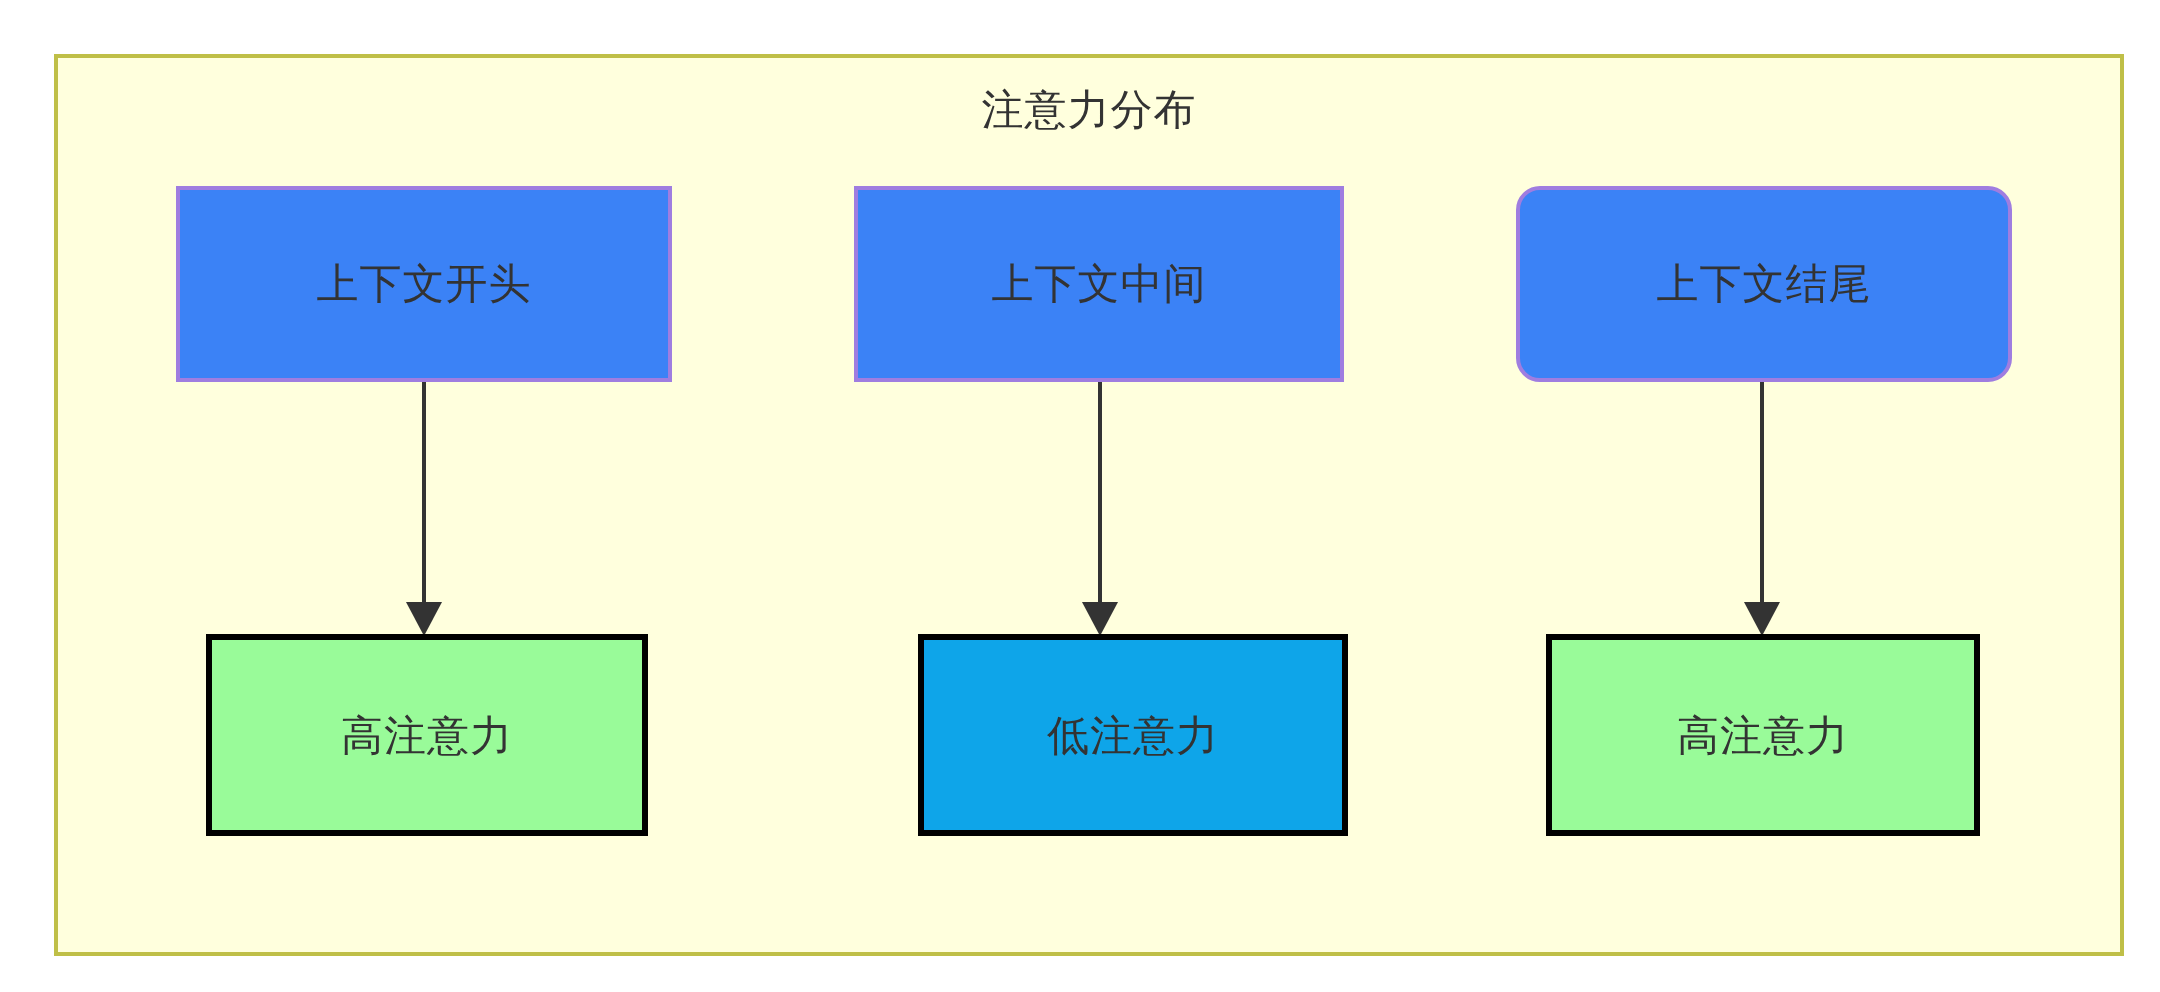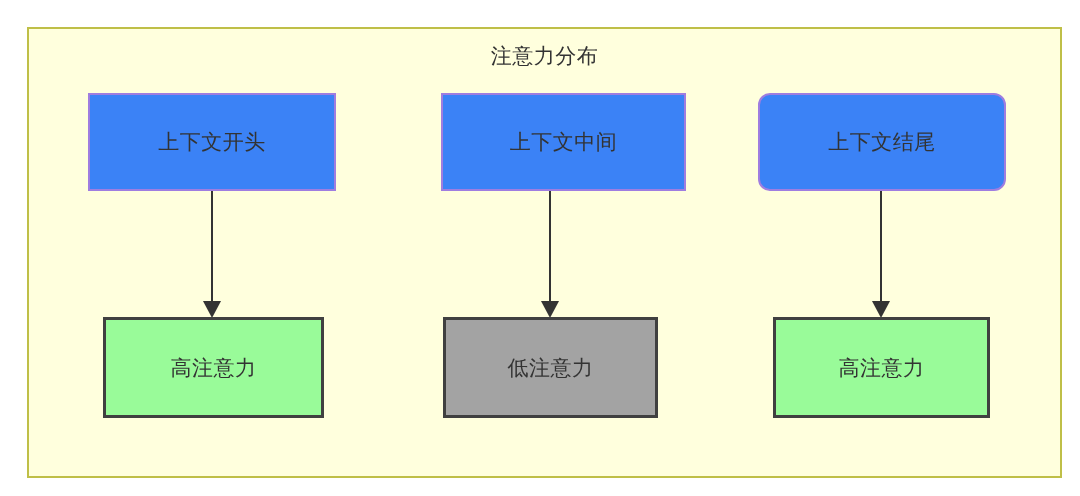--- a/index.html
+++ b/index.html
@@ -59,35 +59,36 @@
     white-space: nowrap;
   }
 
   .node.context {
     background: #3b82f6;
     border: 2px solid #9f7de0;
     height: 98px;
   }
 
   .node.attention {
-    border: 3px solid #404040;
+    border: 3px solid #000000;
     height: 101px;
   }
 
   .node.high {
     background: #99fb99;
   }
 
   .node.low {
-    background: #a3a3a3;
+    background: #0ea5e9;
+    margin-left: 16px;
   }
 
   
   #node-context-start  { left: 88px;  top: 93px;  width: 248px; }
-  #node-context-middle { left: 441px; top: 93px;  width: 245px; }
+  #node-context-middle { left: 427px; top: 93px;  width: 245px; }
   #node-context-end    { left: 758px; top: 93px;  width: 248px; border-radius: 12px; }
 
   
   #node-attention-start  { left: 103px; top: 317px; width: 221px; }
   #node-attention-middle { left: 443px; top: 317px; width: 215px; }
   #node-attention-end    { left: 773px; top: 317px; width: 217px; }
 
   
   .edge-layer {
     position: absolute;

